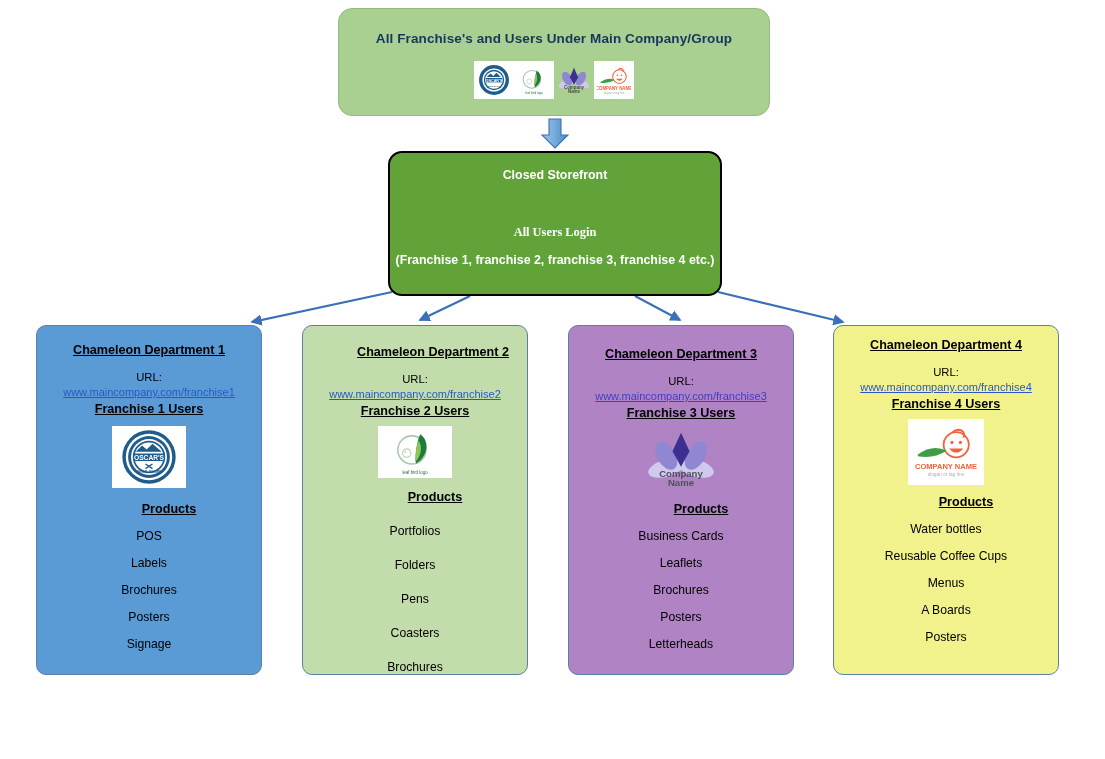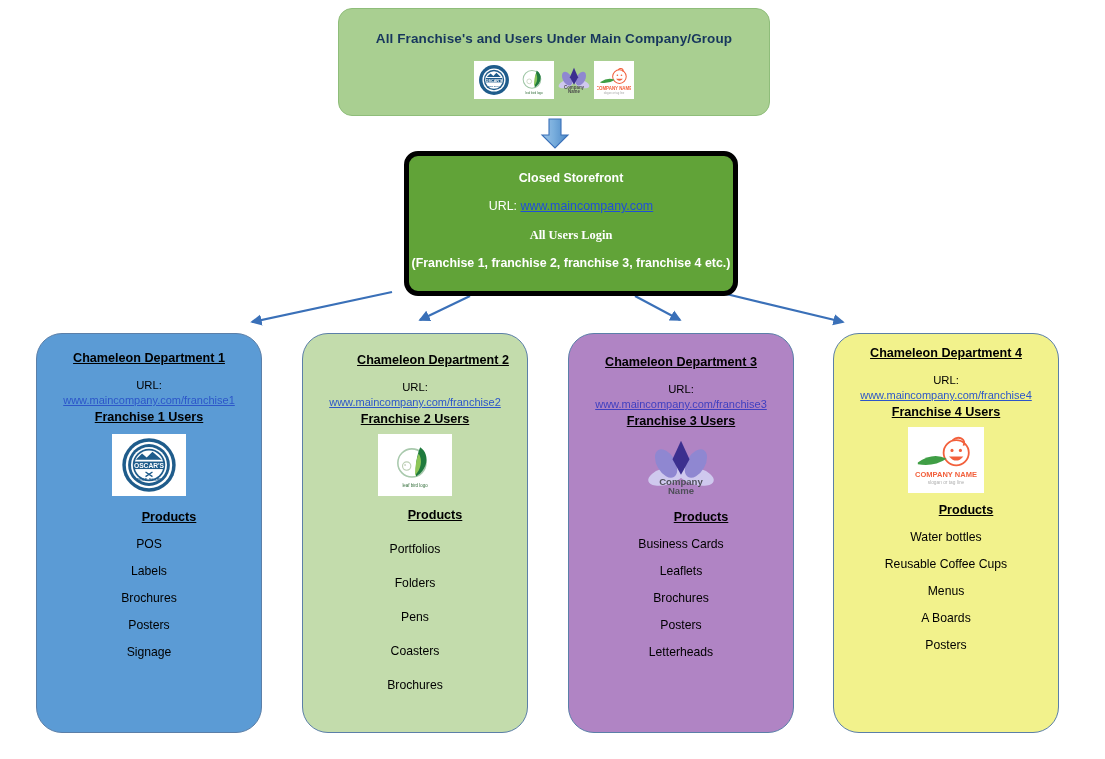--- a/index.html
+++ b/index.html
@@ -34,40 +34,40 @@
   .logo-cell{
     width:40px;height:38px;background:#ffffff;
     display:flex;align-items:center;justify-content:center;
     overflow:hidden;
   }
   .logo-cell.plain{background:transparent;}
 
   
   .store-box{
     position:absolute;left:388px;top:151px;width:334px;height:145px;
-    background:#61a338;border:5px solid #000000;border-radius:14px;
-    box-sizing:border-box;color:#ffffff;margin-left:16px;
+    background:#61a338;border:2px solid #000000;border-radius:14px;
+    box-sizing:border-box;color:#ffffff;
   }
   .store-line{
     position:absolute;left:0;width:100%;text-align:center;
     font-size:12.4px;color:#ffffff;
   }
   .store-line.b{font-weight:bold;}
   .l1{top:15px;}
   .l2{top:43px;font-weight:normal;}
   .l3{top:72px;font-family:Liberation Serif, serif;}
   .l4{top:100px;}
   .store-url{
     color:#1f4fd8;text-decoration:underline;font-size:12.4px;
   }
 
   
   .card{
-    position:absolute;top:333px;width:226px;height:400px;
-    border:1px solid #5b7fa8;border-radius:26px;box-sizing:border-box;
+    position:absolute;top:325px;width:226px;height:350px;
+    border:1px solid #5b7fa8;border-radius:10px;box-sizing:border-box;
     overflow:hidden;
   }
   #card0{left:36px;background:#5b9bd5;}
   #card1{left:302px;background:#c3dcac;}
   #card2{left:568px;background:#b084c4;}
   #card3{left:833px;background:#f2f28c;}
 
   .card-inner{
     position:absolute;left:0;top:0;width:100%;height:100%;
     display:flex;flex-direction:column;align-items:center;
@@ -199,24 +199,20 @@
           <text x="50" y="80" font-size="13" fill="#f2603c" text-anchor="middle" font-family="Liberation Sans, sans-serif" font-weight="bold">COMPANY NAME</text>
           <text x="50" y="92" font-size="8" fill="#a8a8a8" text-anchor="middle" font-family="Liberation Sans, sans-serif">slogan or tag line</text>
         </svg>
       </div>
 
     </div>
   </div>
 
   <div class="store-box">
     <div class="store-line b l1">Closed Storefront</div>
-    <div class="store-line l2">
-      <span>URL:</span>
-      <span class="store-url">www.maincompany.com</span>
-    </div>
     <div class="store-line b l3">All Users Login</div>
     <div class="store-line b l4">(Franchise 1, franchise 2, franchise 3, franchise 4 etc.)</div>
   </div>
 
   <div class="card" id="card0">
     <div class="card-inner">
       <div class="dept-title">Chameleon Department 1</div>
       <div class="url-label">URL:</div>
       <div class="url-link">www.maincompany.com/franchise1</div>
       <div class="users-title">Franchise 1 Users</div>

